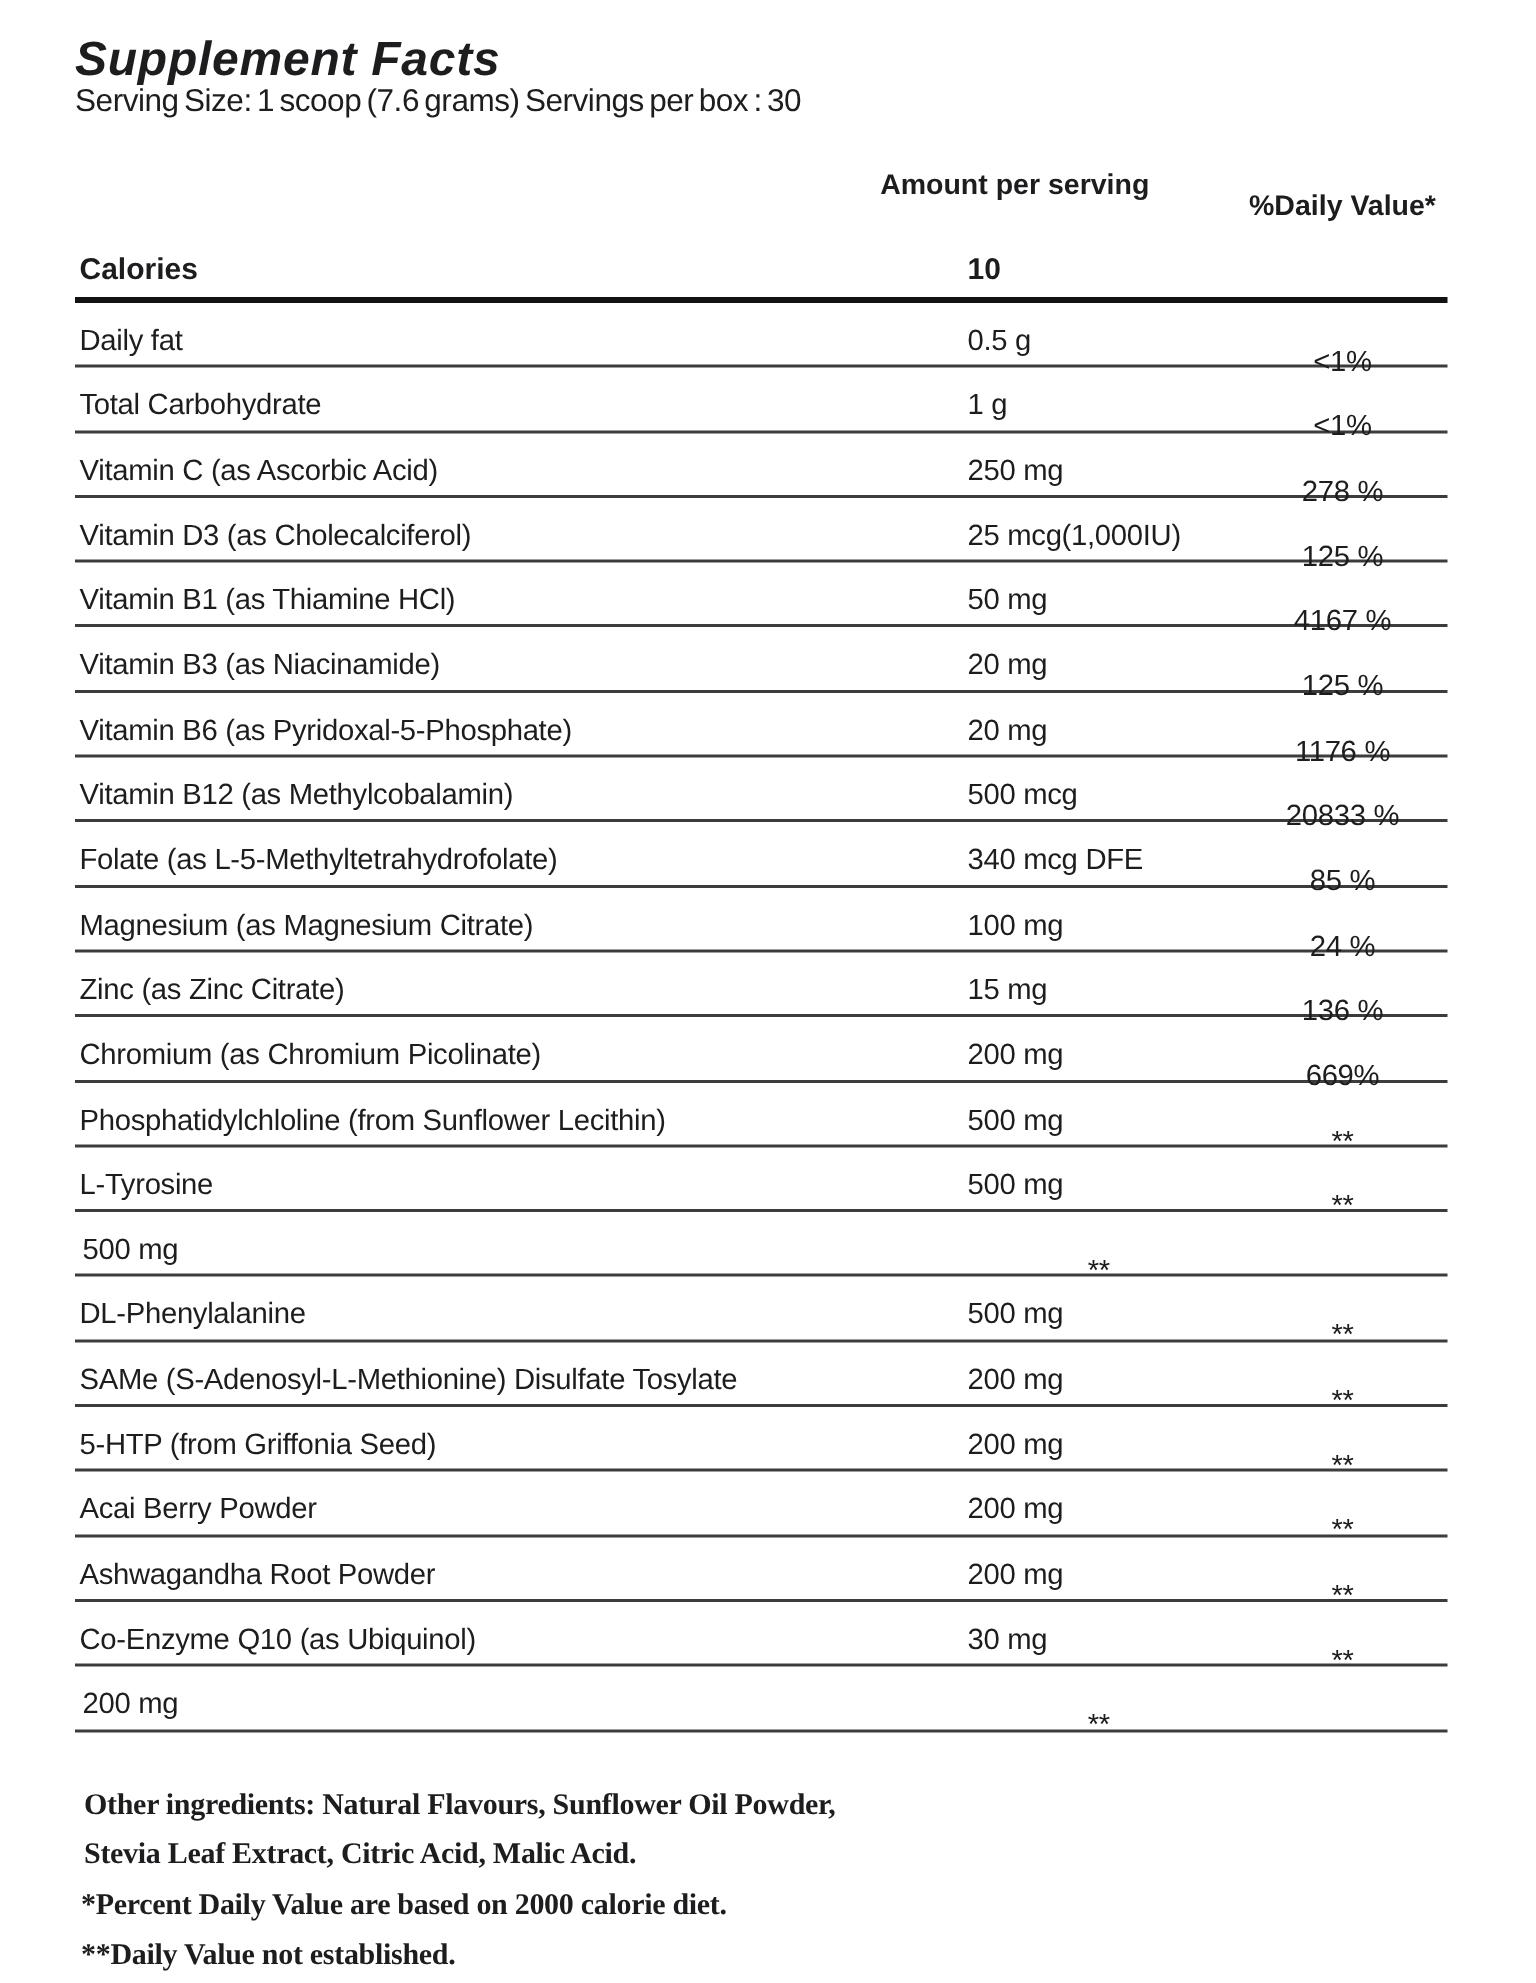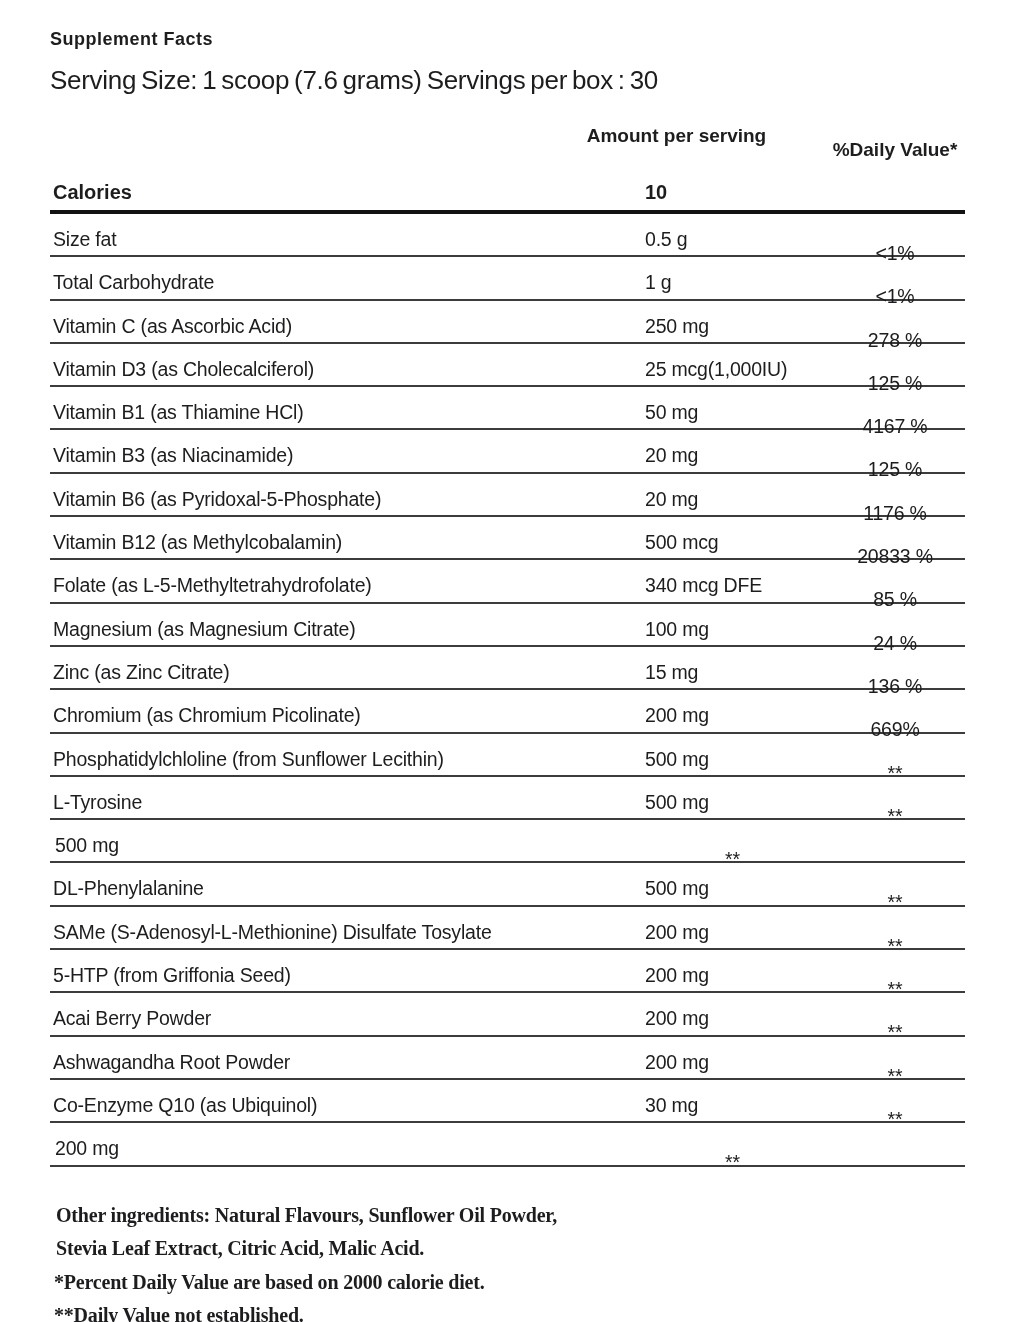--- a/index.html
+++ b/index.html
@@ -7,24 +7,24 @@
   }
   *{box-sizing:border-box;}
   html,body{margin:0;padding:0;}
   body{
     width:1024px;height:1322px;overflow:hidden;
     background:var(--background);color:var(--text);
     font-family:"Liberation Sans",sans-serif;
   }
   .sheet{padding:24px 59px 0 50px;width:1024px;}
   .title{
-    font-size:18px;font-weight:bold;margin:0;letter-spacing:0.5px;line-height:30px;
+    font-size:32px;font-weight:bold;margin:0;letter-spacing:0.5px;line-height:30px;font-style:italic;
   }
   .serving{
-    font-size:26px;margin-top:13px;line-height:26px;
+    font-size:21px;margin-top:1px;line-height:26px;
     letter-spacing:-0.3px;word-spacing:-2px;
   }
   .grid{
     display:grid;grid-template-columns:590px 185px 140px;align-items:center;
   }
   .colhead{
     margin-top:17px;font-weight:bold;font-size:19px;line-height:24px;
   }
   .colhead .c-amt{text-align:center;padding-left:0;}
   .colhead .c-amt span{position:relative;left:-56px;white-space:nowrap;}
@@ -68,21 +68,21 @@
   </div>
 
   <div class="grid calories-row">
     <div class="c-label">Calories</div>
     <div class="c-amt">10</div>
     <div class="c-dv"></div>
   </div>
 
   <div id="rows">
     <div class="grid row">
-      <div class="c-label">Size fat</div>
+      <div class="c-label">Daily fat</div>
       <div class="c-amt">0.5 g</div>
       <div class="c-dv">&lt;1%</div>
     </div>
 
     <div class="grid row">
       <div class="c-label">Total Carbohydrate</div>
       <div class="c-amt">1 g</div>
       <div class="c-dv">&lt;1%</div>
     </div>
 

